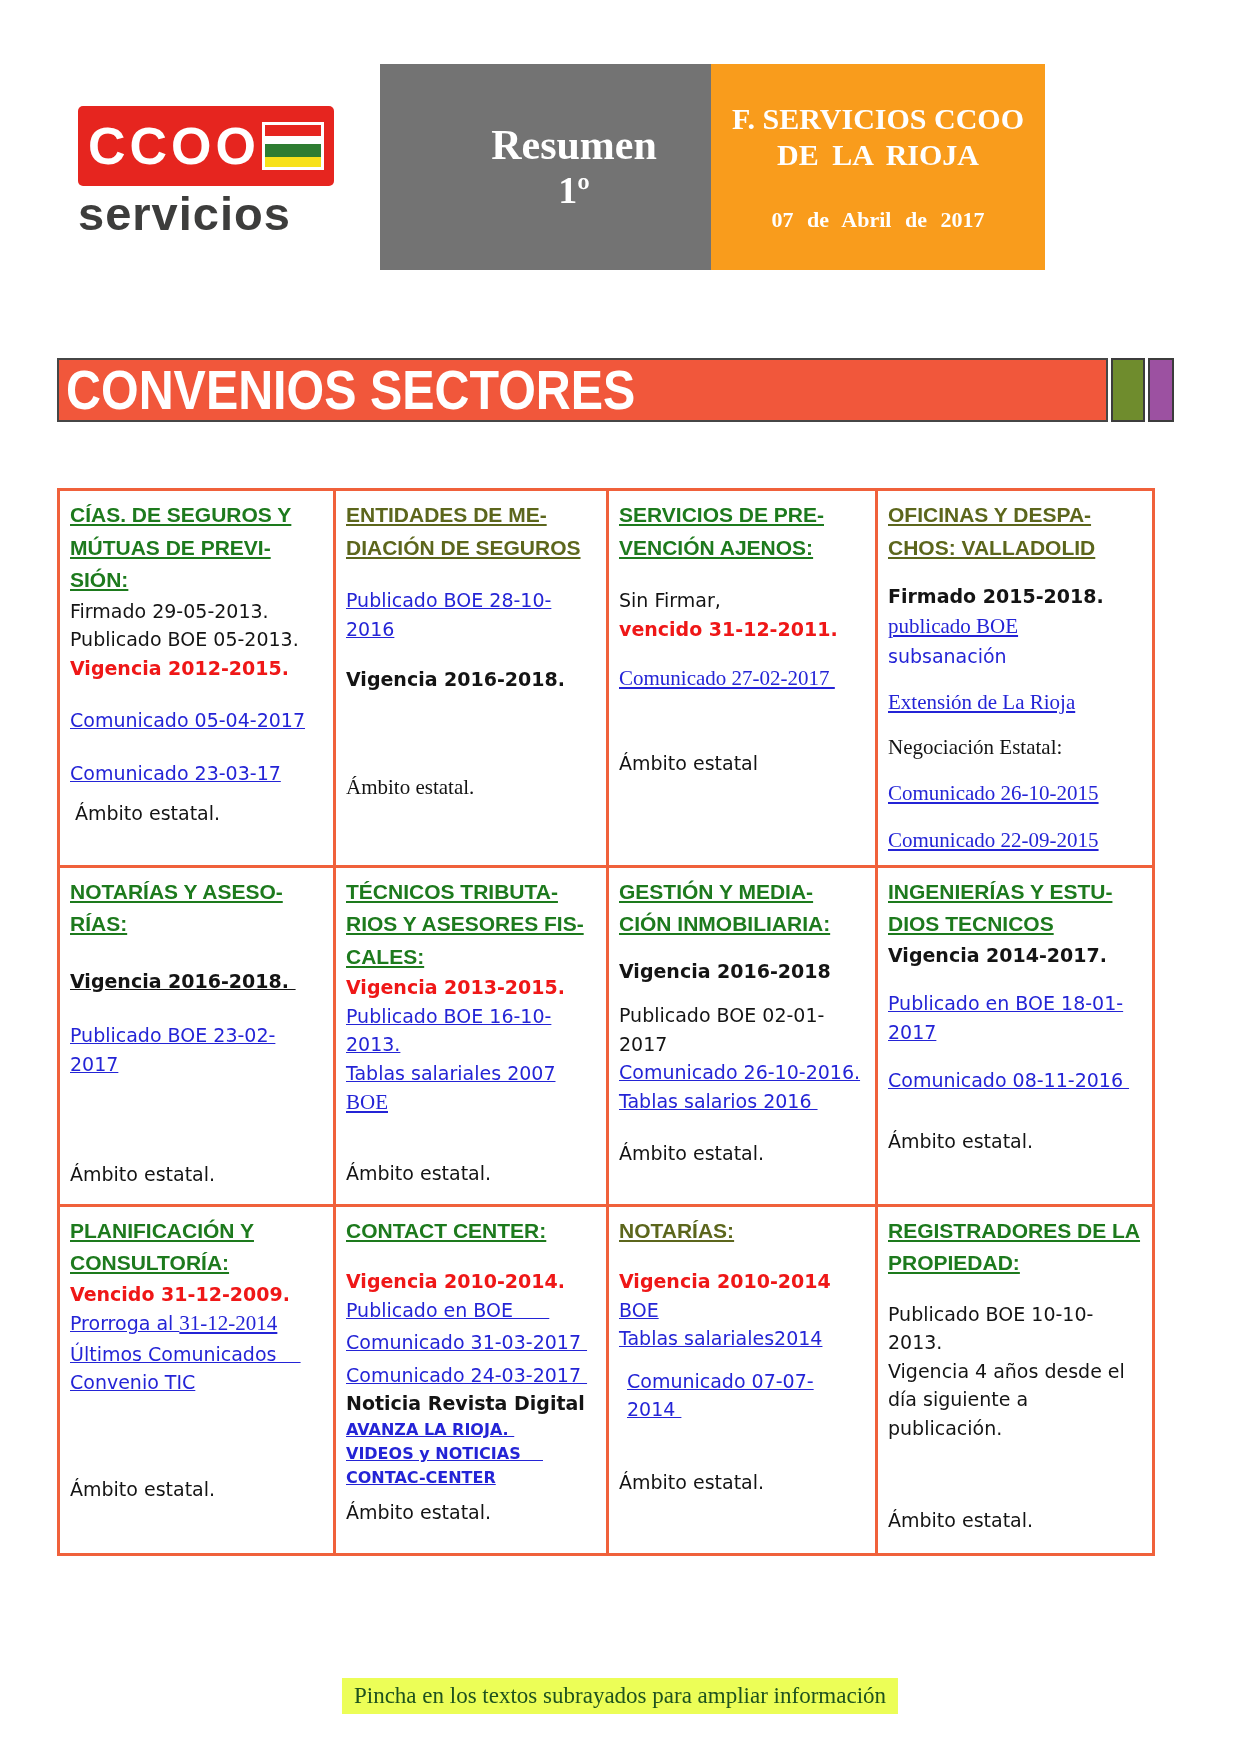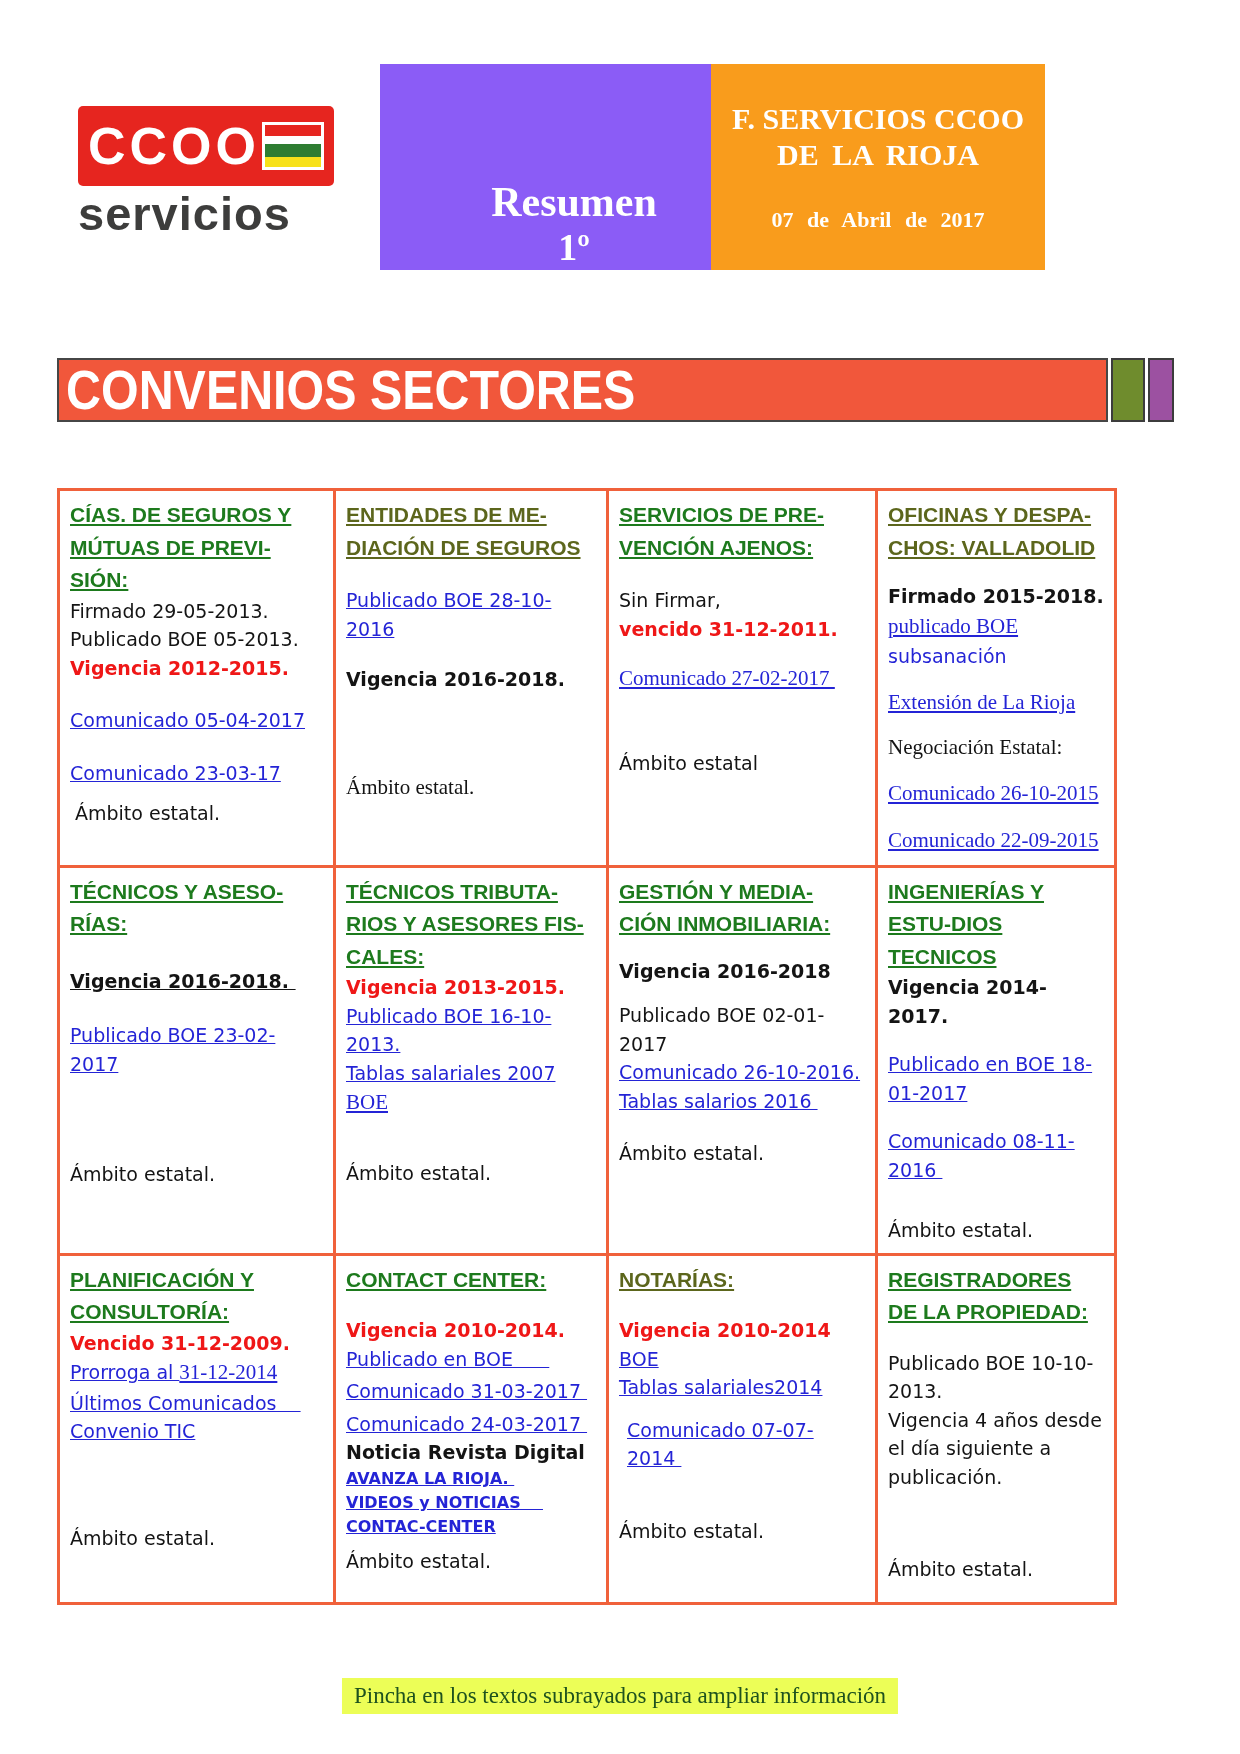--- a/index.html
+++ b/index.html
@@ -14,22 +14,22 @@
             font-size:52px;letter-spacing:4px;line-height:1;}
   .logo-flag{width:62px;height:48px;border:3px solid #fff;box-sizing:border-box;display:block;}
   .logo-flag i{display:block;width:100%;}
   .fl-red{height:11px;background:#E6251F;}
   .fl-white{height:8px;background:#ffffff;}
   .fl-green{height:13px;background:#2E7D32;}
   .fl-yellow{height:10px;background:#F7E11A;}
   .logo-sub{color:#3D3D3C;font-family:"Liberation Sans",sans-serif;font-weight:bold;
             font-size:47px;line-height:1.05;margin-top:3px;letter-spacing:1px;}
 
-  .green-box{position:absolute;left:380px;top:64px;width:388px;height:206px;background:#8b5cf6;
-             display:flex;flex-direction:column;align-items:center;justify-content:flex-end;
+  .green-box{position:absolute;left:380px;top:64px;width:388px;height:206px;background:#737373;
+             display:flex;flex-direction:column;align-items:center;justify-content:center;
              color:#fff;font-family:"Liberation Serif",serif;font-weight:bold;text-align:center;}
   .gb1{font-size:42px;line-height:1.15;}
   .gb2{font-size:38px;line-height:1.15;}
   .gb3{font-size:42px;line-height:1.15;}
 
   .orange-box{position:absolute;left:711px;top:64px;width:334px;height:206px;background:#F99C1C;
               display:flex;flex-direction:column;align-items:center;justify-content:center;
               color:#fff;font-family:"Liberation Serif",serif;font-weight:bold;text-align:center;}
   .ob1{font-size:30px;line-height:1.2;}
   .ob2{font-size:30px;line-height:1.2;word-spacing:6px;}
@@ -42,21 +42,21 @@
                 font-size:55px;line-height:1;display:inline-block;transform:scaleX(.88);
                 transform-origin:left center;padding-left:8px;white-space:nowrap;}
   .sq{position:absolute;top:358px;height:64px;border:2px solid #3c3c3c;box-sizing:border-box;}
   .sq-g{left:1111px;width:34px;background:#6F8C2D;}
   .sq-p{left:1148px;width:26px;background:#9C51A1;}
 
   
   table.grid{position:absolute;left:57px;top:488px;border-collapse:collapse;table-layout:fixed;}
   table.grid td{border:3px solid #F0613B;vertical-align:top;padding:8px 10px;box-sizing:border-box;
                 font-size:19px;line-height:1.5;color:#141414;}
-  .w1{width:276px;} .w2{width:273px;} .w3{width:269px;} .w4{width:239px;}
+  .w1{width:276px;} .w2{width:273px;} .w3{width:269px;} .w4{width:277px;}
   .rh1{height:361px;} .rh2{height:339px;} .rh3{height:349px;}
 
   .h{font-family:"Liberation Sans",sans-serif;font-weight:bold;font-size:21px;line-height:1.55;
      text-decoration:underline;}
   .hg{color:#1D7A1D;}
   .ho{color:#5C661C;}
   .blk{color:#141414;}
   .blkb{color:#141414;font-weight:bold;}
   .u{text-decoration:underline;}
   .red{color:#EF1717;font-weight:bold;}
@@ -140,21 +140,21 @@
           <span class="bluesans">subsanación</span>
         </div>
         <div class="lnks" style="margin-top:16px;">Extensión de La Rioja</div>
         <div class="blks" style="margin-top:14px;">Negociación Estatal:</div>
         <div class="lnks" style="margin-top:14px;">Comunicado 26-10-2015</div>
         <div class="lnks" style="margin-top:16px;">Comunicado 22-09-2015</div>
       </td>
     </tr>
     <tr>
       <td class="w1 rh2">
-        <div class="h hg">TÉCNICOS Y ASESO-RÍAS:</div>
+        <div class="h hg">NOTARÍAS Y ASESO-RÍAS:</div>
         <div class="blkb u" style="margin-top:26px;">Vigencia 2016-2018.&nbsp;</div>
         <div class="lnk" style="margin-top:26px;">Publicado BOE 23-02-2017</div>
         <div class="blk" style="margin-top:82px;">Ámbito estatal.</div>
       </td>
       <td class="w2 rh2">
         <div class="h hg">TÉCNICOS TRIBUTA-RIOS Y ASESORES FIS-CALES:</div>
         <div class="red">Vigencia 2013-2015.</div>
         <div class="lnk">Publicado  BOE 16-10-2013.</div>
         <div class="lnk">Tablas salariales 2007</div>
         <div class="lnks">BOE</div>

